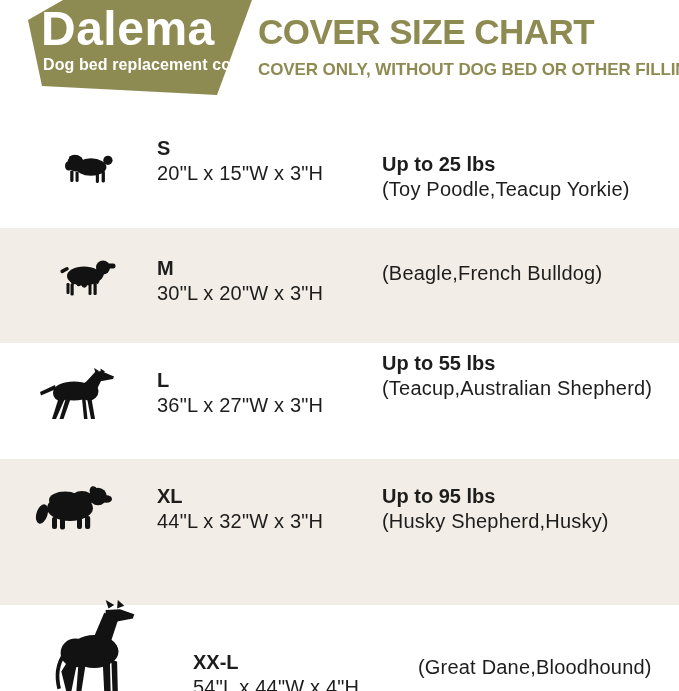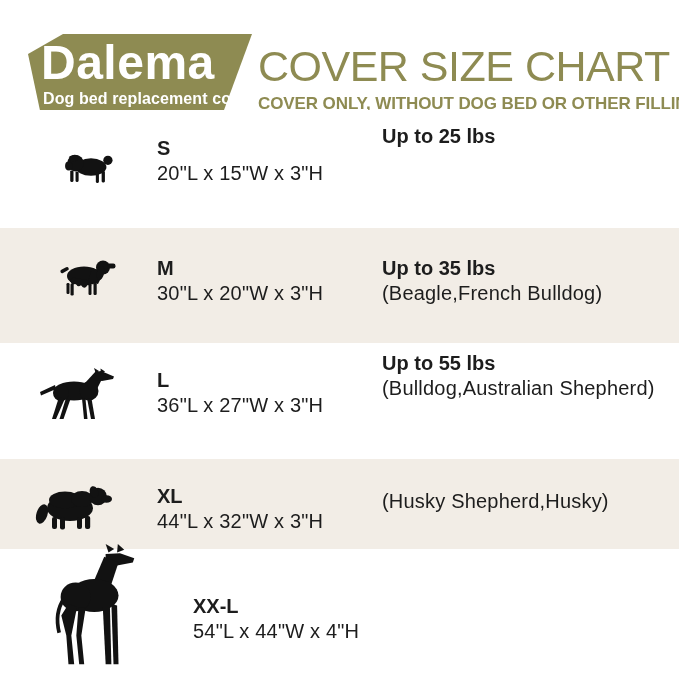--- a/index.html
+++ b/index.html
@@ -4,49 +4,49 @@
 <style>
   html,body{margin:0;padding:0;}
   body{
     width:679px;height:691px;background:#ffffff;position:relative;overflow:hidden;
     font-family:"Liberation Sans","DejaVu Sans",sans-serif;
     color:var(--text,#1d1d1d);
   }
   .page{position:absolute;inset:0;background:#ffffff;}
 
   
-  .header{position:absolute;left:0;top:0;width:679px;height:110px;background:#ffffff;margin-top:34px;}
+  .header{position:absolute;left:0;top:0;width:679px;height:110px;background:#ffffff;}
   .badge{
     position:absolute;left:0;top:0;width:262px;height:100px;
     background:var(--olive,#8e8b52);
     clip-path:polygon(63px 0px,252px 0px,217px 95px,42px 86px,28px 20px);
   }
   .brand-name{
     position:absolute;left:41px;top:5px;
     font-size:48px;line-height:48px;font-weight:bold;color:#ffffff;letter-spacing:.5px;
   }
   .brand-tagline{
     position:absolute;left:43px;top:56px;
     font-size:16px;line-height:18px;font-weight:bold;color:#ffffff;letter-spacing:.1px;
   }
   .title-block{position:absolute;left:258px;top:6px;width:421px;}
   .chart-title{
-    font-size:43px;line-height:52px;font-weight:normal;color:var(--olive,#8e8b52);
+    font-size:35px;line-height:52px;font-weight:bold;color:var(--olive,#8e8b52);
     letter-spacing:-.5px;white-space:nowrap;margin:0;
   }
   .chart-subtitle{
     font-size:17px;line-height:20px;font-weight:bold;color:var(--olive,#8e8b52);
     letter-spacing:-.1px;white-space:nowrap;margin-top:2px;
   }
 
   
   .table{position:absolute;left:0;top:110px;width:679px;}
   .row{position:relative;width:679px;background:#ffffff;}
   .row.alt{background:var(--row-alt,#f2ede6);}
-  .r1{height:118px;} .r2{height:115px;} .r3{height:116px;} .r4{height:90px;} .r5{height:122px;margin-left:36px;}
+  .r1{height:118px;} .r2{height:115px;} .r3{height:116px;} .r4{height:146px;} .r5{height:122px;margin-left:36px;}
   .icon-wrap{position:absolute;}
   .icon-wrap svg{display:block;width:100%;height:100%;}
   .dog{fill:#121212;}
   .col{position:absolute;white-space:nowrap;}
   .size-col{left:157px;}
   .weight-col{left:382px;}
   .b-line{font-size:20px;line-height:20px;font-weight:bold;}
   .n-line{font-size:20px;line-height:20px;font-weight:normal;margin-top:5px;letter-spacing:.2px;}
 </style>
 </head>
@@ -79,22 +79,23 @@
             <rect x="14" y="20" width="3.2" height="11" rx="1.2"></rect>
             <rect x="35" y="21" width="3.2" height="11" rx="1.2"></rect>
             <rect x="41" y="19.5" width="3.4" height="12" rx="1.2"></rect>
           </g>
         </svg>
       </div>
       <div class="col size-col" style="top:28px">
         <div class="b-line">S</div>
         <div class="n-line">20"L x 15"W x 3"H</div>
       </div>
-      <div class="col weight-col" style="top:16px">
+      <div class="col weight-col" style="top:44px">
         <div class="b-line">Up to 25 lbs</div>
+        <div class="n-line">(Toy Poodle,Teacup Yorkie)</div>
       </div>
     </div>
 
     <div class="row r2 alt">
       <div class="icon-wrap" style="left:58px;top:30px;width:58px;height:38px">
         <svg viewBox="0 0 58 38" aria-hidden="true">
           <g class="dog">
             <rect x="2" y="10.5" width="9" height="3.6" rx="1.8" transform="rotate(-28 6 12)"></rect>
             <ellipse cx="26" cy="18" rx="17" ry="9.5"></ellipse>
             <polygon points="34,10 46,14 40,26 30,24"></polygon>
@@ -107,21 +108,20 @@
             <rect x="12.5" y="25.5" width="3.2" height="12" rx="1.2"></rect>
             <rect x="8.5" y="25" width="3" height="11" rx="1.2"></rect>
           </g>
         </svg>
       </div>
       <div class="col size-col" style="top:30px">
         <div class="b-line">M</div>
         <div class="n-line">30"L x 20"W x 3"H</div>
       </div>
       <div class="col weight-col" style="top:30px">
-        <div class="b-line">Up to 35 lbs</div>
         <div class="n-line">(Beagle,French Bulldog)</div>
       </div>
     </div>
 
     <div class="row r3">
       <div class="icon-wrap" style="left:39px;top:25px;width:76px;height:53px">
         <svg viewBox="0 0 76 53" aria-hidden="true">
           <g class="dog">
             <polygon points="16,17 1,24 2,27.5 17,21"></polygon>
             <ellipse cx="35" cy="23" rx="20" ry="9.5"></ellipse>
@@ -137,21 +137,21 @@
             <polygon points="27,30 31.5,31 24.5,51 20.5,51"></polygon>
           </g>
         </svg>
       </div>
       <div class="col size-col" style="top:27px">
         <div class="b-line">L</div>
         <div class="n-line">36"L x 27"W x 3"H</div>
       </div>
       <div class="col weight-col" style="top:10px">
         <div class="b-line">Up to 55 lbs</div>
-        <div class="n-line">(Bulldog,Australian Shepherd)</div>
+        <div class="n-line">(Teacup,Australian Shepherd)</div>
       </div>
     </div>
 
     <div class="row r4 alt">
       <div class="icon-wrap" style="left:35px;top:24px;width:78px;height:48px">
         <svg viewBox="0 0 78 48" aria-hidden="true">
           <g class="dog">
             <ellipse cx="7" cy="31" rx="5.5" ry="10" transform="rotate(18 7 31)"></ellipse>
             <ellipse cx="35" cy="25" rx="23" ry="13"></ellipse>
             <ellipse cx="30" cy="17" rx="16" ry="8.5"></ellipse>
@@ -164,20 +164,21 @@
             <rect x="25" y="34.5" width="5" height="12" rx="2"></rect>
             <rect x="17" y="34" width="5" height="12" rx="2"></rect>
           </g>
         </svg>
       </div>
       <div class="col size-col" style="top:27px">
         <div class="b-line">XL</div>
         <div class="n-line">44"L x 32"W x 3"H</div>
       </div>
       <div class="col weight-col" style="top:27px">
+        <div class="b-line">Up to 95 lbs</div>
         <div class="n-line">(Husky Shepherd,Husky)</div>
       </div>
     </div>
 
     <div class="row r5">
       <div class="icon-wrap" style="left:15px;top:-5px;width:95px;height:123px">
         <svg viewBox="0 0 66 86" aria-hidden="true">
           <g class="dog">
             <polygon points="40,6 38,0 44,3.5"></polygon>
             <polygon points="46,6 46.5,0 51,4"></polygon>
@@ -191,17 +192,18 @@
             <polygon points="12,42 18,44 14,64 16,84 12,84 10.5,64 7,50"></polygon>
             <polygon points="19,44 24,45 21,64 23,84 19.5,84 17.5,64"></polygon>
           </g>
         </svg>
       </div>
       <div class="col size-col" style="top:47px">
         <div class="b-line">XX-L</div>
         <div class="n-line">54"L x 44"W x 4"H</div>
       </div>
       <div class="col weight-col" style="top:47px">
+        <div class="n-line">(Great Dane,Bloodhound)</div>
       </div>
     </div>
 
   </div>
 </div>
 
 </body></html>

